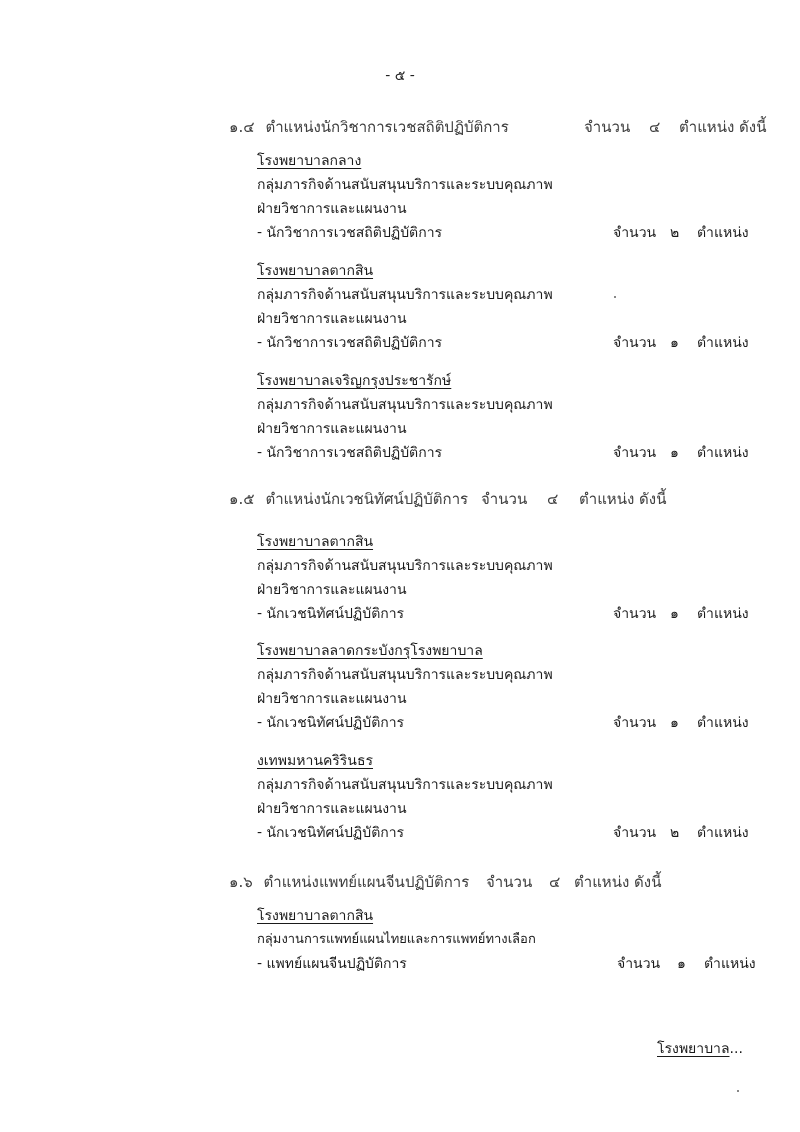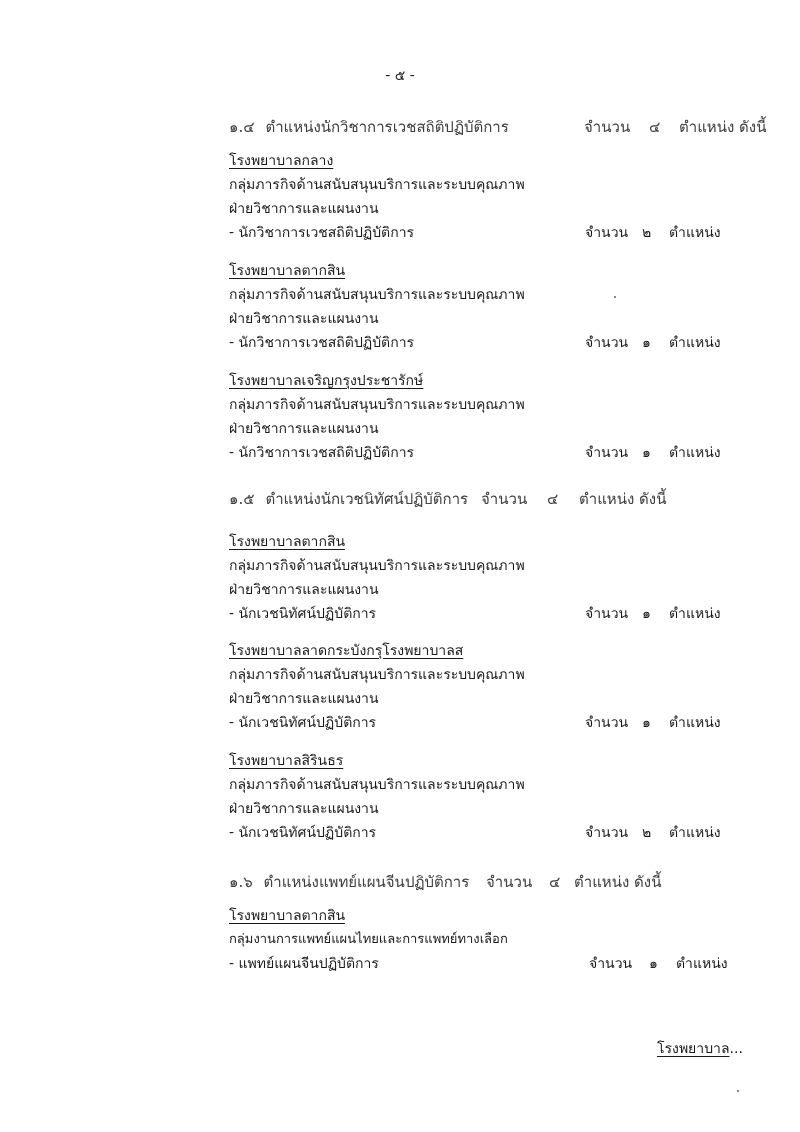--- a/index.html
+++ b/index.html
@@ -43,20 +43,21 @@
       position: absolute;
       left: 229px;
       width: 500px;
       font-size: 14px;
     }
     .block .line {
       height: 24px;
       line-height: 24px;
       white-space: nowrap;
       position: relative;
+      margin-left: 28px;
     }
     .block .hospital {
       text-decoration: underline;
       text-underline-offset: 3px;
     }
     .block .position-line .pos { display: inline-block; text-align: center; }
     .block .position-line .qty-label { position: absolute; left: 356px; top: 0; }
     .block .position-line .qty-value { position: absolute; left: 413px; top: 0; }
     .block .position-line .unit { position: absolute; left: 440px; top: 0; }
 
@@ -143,33 +144,33 @@
   <div class="line">ฝ่ายวิชาการและแผนงาน</div>
   <div class="line position-line">
     <span class="pos">-  นักเวชนิทัศน์ปฏิบัติการ</span>
     <span class="qty-label">จำนวน</span>
     <span class="qty-value">๑</span>
     <span class="unit">ตำแหน่ง</span>
   </div>
 </div>
 
 <div class="block" style="top:638px;">
-  <div class="line"><span class="hospital">โรงพยาบาลลาดกระบังกรุโรงพยาบาลส</span></div>
+  <div class="line"><span class="hospital">โรงพยาบาลลาดกระบังกรุโรงพยาบาล</span></div>
   <div class="line">กลุ่มภารกิจด้านสนับสนุนบริการและระบบคุณภาพ</div>
   <div class="line">ฝ่ายวิชาการและแผนงาน</div>
   <div class="line position-line">
     <span class="pos">-  นักเวชนิทัศน์ปฏิบัติการ</span>
     <span class="qty-label">จำนวน</span>
     <span class="qty-value">๑</span>
     <span class="unit">ตำแหน่ง</span>
   </div>
 </div>
 
 <div class="block" style="top:748px;">
-  <div class="line"><span class="hospital">โรงพยาบาลสิรินธร</span></div>
+  <div class="line"><span class="hospital">งเทพมหานคริรินธร</span></div>
   <div class="line">กลุ่มภารกิจด้านสนับสนุนบริการและระบบคุณภาพ</div>
   <div class="line">ฝ่ายวิชาการและแผนงาน</div>
   <div class="line position-line">
     <span class="pos">-  นักเวชนิทัศน์ปฏิบัติการ</span>
     <span class="qty-label">จำนวน</span>
     <span class="qty-value">๒</span>
     <span class="unit">ตำแหน่ง</span>
   </div>
 </div>
 

